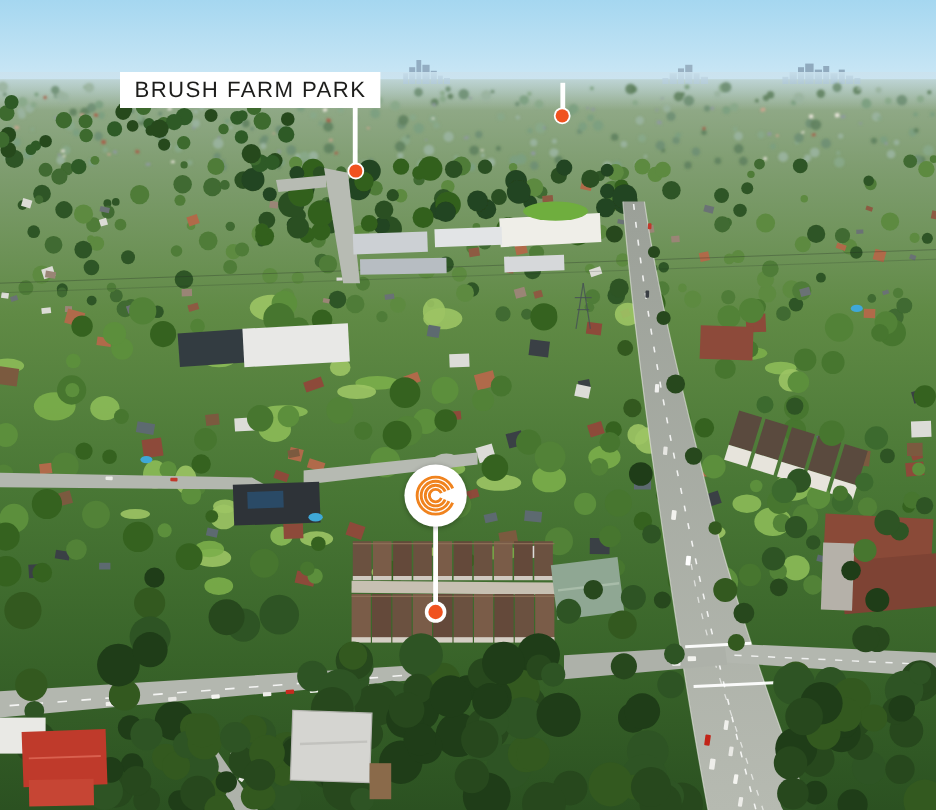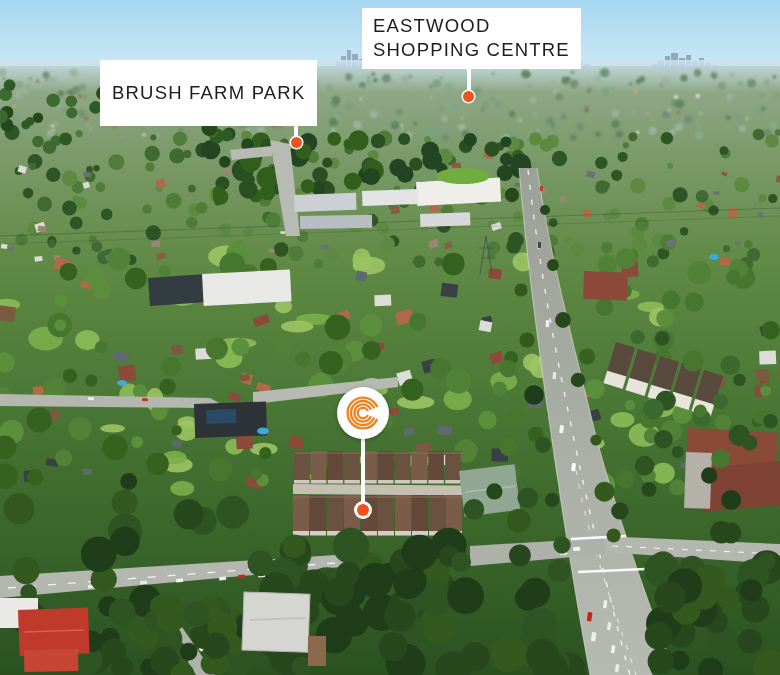--- a/index.html
+++ b/index.html
@@ -4,21 +4,21 @@
 <style>
   html,body{margin:0;padding:0;background:#222;}
   .stage{position:relative;width:780px;height:675px;overflow:hidden;
          font-family:"Liberation Sans","DejaVu Sans",sans-serif;}
   .stage svg.photo{position:absolute;left:0;top:0;}
   .callout{position:absolute;background:var(--callout-bg,#fff);color:var(--callout-text,#1d1d1b);
            font-size:18.5px;font-weight:500;letter-spacing:1.2px;line-height:1.32;
            white-space:nowrap;z-index:5;}
   .callout .co-line{display:block;}
   #co-eastwood{left:362px;top:8px;padding:6px 11px;}
-  #co-brush{left:100px;top:60px;padding:21px 12px;}
+  #co-brush{left:100px;top:60px;padding:3px 12px;}
   .pin-line{position:absolute;width:3.5px;background:#fff;z-index:4;}
   #line-eastwood{left:467px;top:69px;height:23px;}
   #line-brush{left:294px;top:87px;height:51px;}
   .pin-dot{position:absolute;width:11px;height:11px;border-radius:50%;
            background:var(--pin-orange,#f0521f);box-shadow:0 0 0 1.5px #fff;z-index:5;}
   #dot-eastwood{left:463px;top:91px;}
   #dot-brush{left:291px;top:137px;}
   .marker-circle{position:absolute;left:337px;top:387px;width:52px;height:52px;border-radius:50%;
            background:#fff;box-shadow:0 1px 4px rgba(0,0,0,.3);z-index:6;
            display:flex;align-items:center;justify-content:center;}
@@ -1227,24 +1227,20 @@
         <circle cx="403.1" cy="561.8" r="13.2" fill="#27481d" opacity="1"></circle>
         <circle cx="349.8" cy="616.0" r="13.6" fill="#1f3d18" opacity="1"></circle>
         <circle cx="375.5" cy="580.3" r="17.5" fill="#1f3d18" opacity="1"></circle>
         <circle cx="338.9" cy="591.7" r="14.8" fill="#27481d" opacity="1"></circle>
         <circle cx="419.5" cy="552.5" r="17.8" fill="#1f3d18" opacity="1"></circle>
         <circle cx="399.8" cy="616.1" r="15.6" fill="#27481d" opacity="1"></circle>
         <circle cx="408.5" cy="584.2" r="15.0" fill="#1f3d18" opacity="1"></circle>
       </g>
   </svg>
 
-  <div class="callout" id="co-eastwood">
-    <span class="co-line">EASTWOOD</span>
-    <span class="co-line">SHOPPING CENTRE</span>
-  </div>
   <div class="pin-line" id="line-eastwood"></div>
   <div class="pin-dot" id="dot-eastwood"></div>
 
   <div class="callout" id="co-brush">
     <span class="co-line">BRUSH FARM PARK</span>
   </div>
   <div class="pin-line" id="line-brush"></div>
   <div class="pin-dot" id="dot-brush"></div>
 
   <div class="marker-circle">

